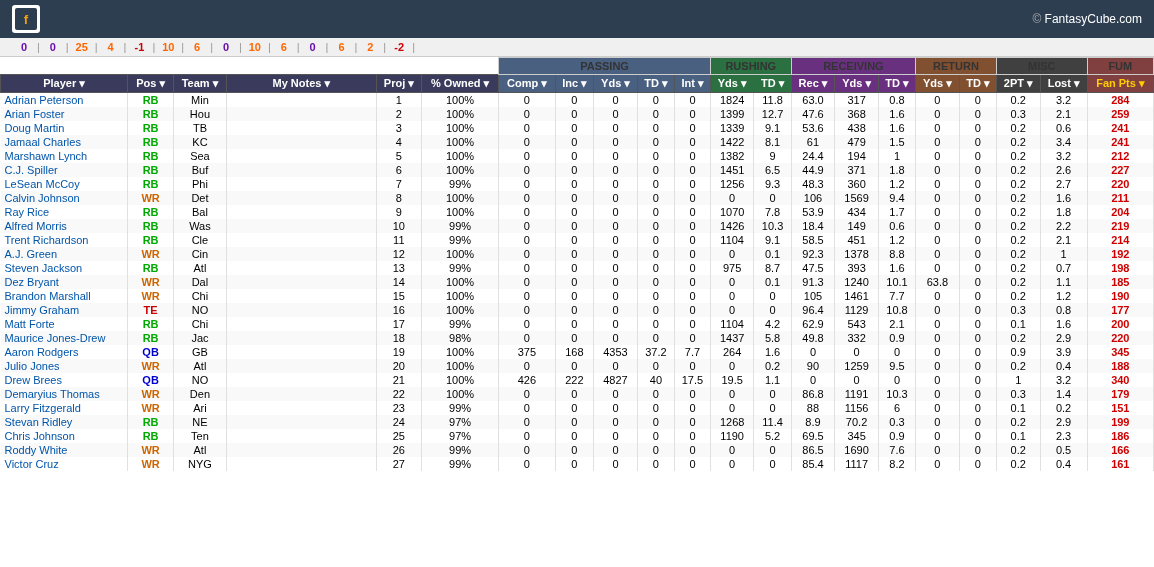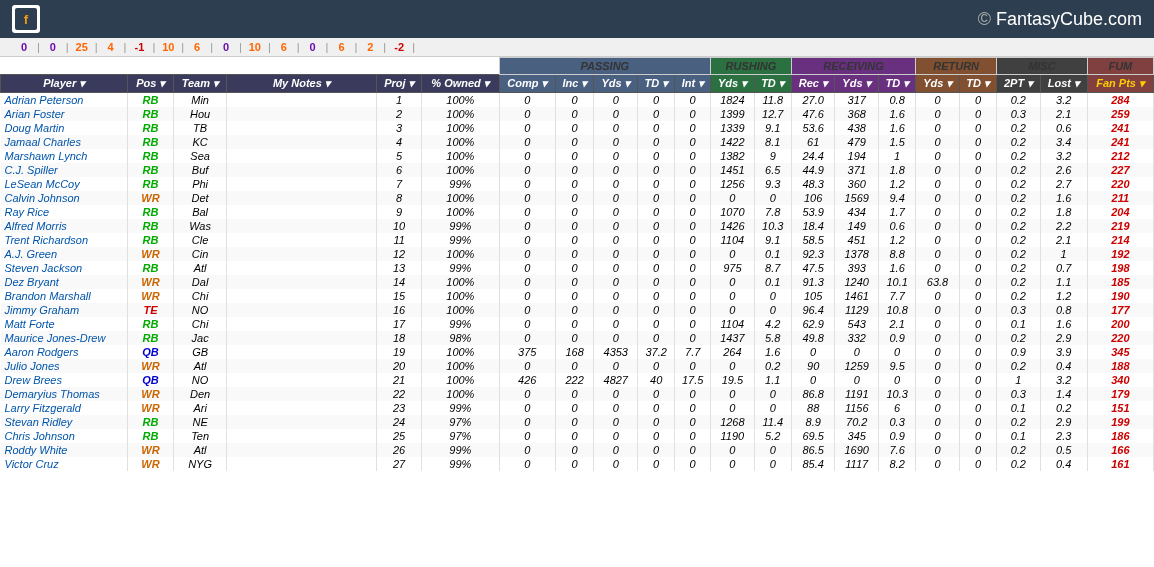--- a/index.html
+++ b/index.html
@@ -17,21 +17,21 @@
     #logo-icon {
       width: 28px; height: 28px;
       background: #fff;
       border-radius: 3px;
       display: flex; align-items: center; justify-content: center;
       font-size: 14px; font-weight: bold; color: #2c3e50;
     }
     #logo-text { font-size: 18px; font-weight: bold; color: #fff; }
     #logo-text span { color: #f39c12; }
     #header-title { font-size: 20px; font-weight: bold; color: #fff; margin-left: 20px; }
-    #header-right { font-size: 18px; color: #ccc; }
+    #header-right { font-size: 12px; color: #ccc; }
     #header-right span { color: #fff; }
 
     #scoring-bar {
       background: #f0f0f0;
       border-bottom: 1px solid #ccc;
       display: flex;
       align-items: center;
       padding: 3px 6px;
       font-size: 11px;
       color: #555;
@@ -43,21 +43,20 @@
       font-weight: bold; 
     }
     .score-val.zero { color: #6a0dad; }
     .score-val.nonzero { color: #ff6600; }
     .score-val.negative { color: #cc0000; }
 
     #table-container {
       overflow-x: auto;
       overflow-y: auto;
       height: calc(567px - 38px - 26px - 46px);
-      font-style: italic;
     }
 
     table {
       border-collapse: collapse;
       width: 100%;
       font-size: 11px;
     }
 
     thead tr:first-child th {
       background: #fff;
@@ -232,21 +231,21 @@
     <td></td>
     <td>1</td>
     <td>100%</td>
     <td>0</td>
     <td>0</td>
     <td>0</td>
     <td>0</td>
     <td>0</td>
     <td>1824</td>
     <td>11.8</td>
-    <td>27.0</td>
+    <td>63.0</td>
     <td>317</td>
     <td>0.8</td>
     <td>0</td>
     <td>0</td>
     <td>0.2</td>
     <td>3.2</td>
     <td class="fan-pts">284</td>
   </tr>
         <tr>
     <td class="player-name fixed-col">Arian Foster</td>

